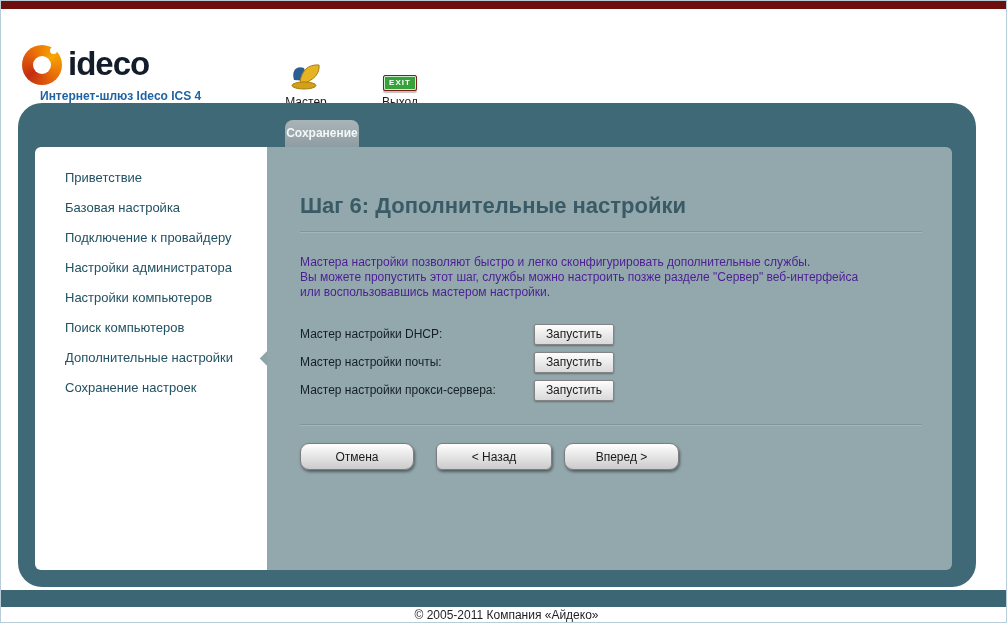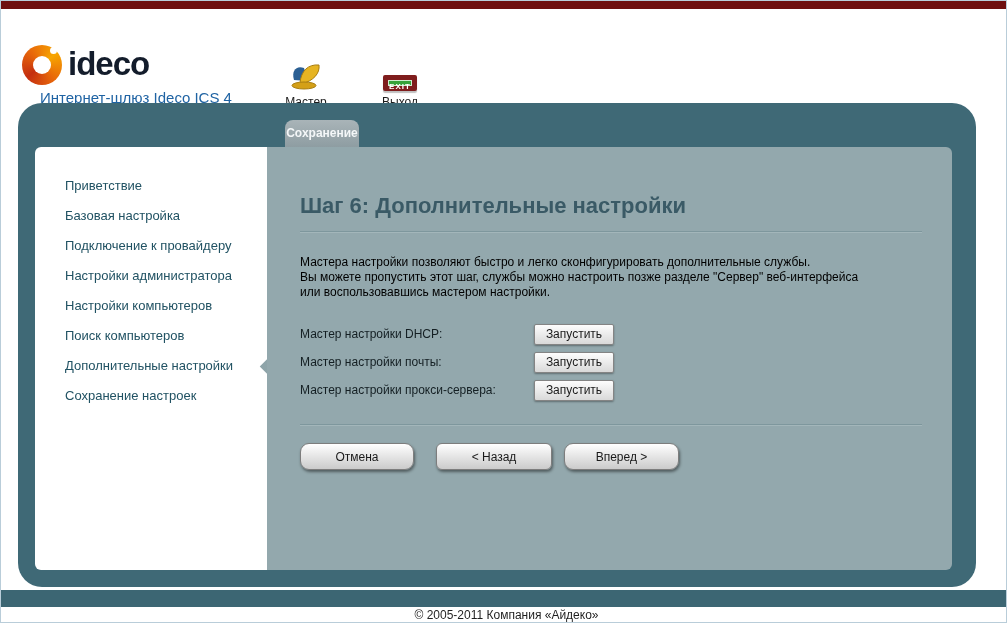--- a/index.html
+++ b/index.html
@@ -39,33 +39,33 @@
   .logo-mark::before {
     content: ""; position: absolute; left: 28px; top: 2px;
     width: 7px; height: 7px; border-radius: 50%; background: #fff;
   }
   .logo-text {
     position: absolute; left: 68px; top: 20px;
     font-size: 33px; font-weight: bold; color: #131c2b; letter-spacing: -1px;
   }
   .subtitle {
     position: absolute; left: 40px; top: 64px;
-    font-size: 15px; font-weight: normal; color: #1f63a3;
+    font-size: 12px; font-weight: bold; color: #1f63a3;
   }
   .toolbar-item {
     position: absolute; top: 24px; width: 76px;
     text-align: center; cursor: pointer;
   }
   .toolbar-item .icon-box { height: 42px; display: flex; align-items: flex-end; justify-content: center; }
   .toolbar-item .tlabel { font-size: 12px; color: #1a1a1a; margin-top: 4px; }
   #tb-master { left: 268px; }
   #tb-exit { left: 362px; }
   .exit-sign {
     width: 34px; height: 16px;
-    background: #36a23a; border: 5px solid #7f1d1d; border-radius: 2px;
+    background: #36a23a; border: 1px solid #7f1d1d; border-radius: 2px;
     color: #fff; font-size: 8px; font-weight: bold; text-align: center;
     line-height: 14px; letter-spacing: 1px;
     box-shadow: inset 0 0 0 1px #cfeccf, 0 2px 1px rgba(0,0,0,.25);
   }
   
   .container {
     position: absolute; left: 18px; top: 103px;
     width: 958px; height: 484px;
     background: #3f6976; border-radius: 24px;
   }
@@ -77,21 +77,21 @@
     color: #f4f7f8; font-size: 12px; font-weight: bold;
     text-align: center; line-height: 27px; cursor: pointer;
   }
   .inner {
     position: absolute; left: 17px; top: 44px;
     width: 917px; height: 423px;
     display: flex; border-radius: 6px; overflow: hidden;
   }
   .sidebar {
     width: 232px; background: #ffffff; position: relative;
-    padding-top: 24px; flex-shrink: 0;
+    padding-top: 16px; flex-shrink: 0;
   }
   .side-item {
     position: relative; height: 30px; line-height: 30px;
     padding-left: 30px; font-size: 13px; color: #215263;
     cursor: pointer; white-space: nowrap;
   }
   .side-item .marker {
     position: absolute; right: -6px; top: 10px;
     width: 11px; height: 11px; background: #8ea4a9;
     transform: rotate(45deg); display: none;
@@ -101,21 +101,21 @@
     flex: 1; background: #93a8ad; position: relative;
     padding: 0 30px 0 33px;
   }
   .page-title {
     margin-top: 46px; font-size: 22px; font-weight: bold; color: #3a5a66;
   }
   .divider {
     margin-top: 12px; height: 0;
     border-top: 1px solid #7e979d; border-bottom: 1px solid #a3b6ba;
   }
-  .desc { margin-top: 22px; font-size: 12px; color: #000000; line-height: 15px; }
+  .desc { margin-top: 22px; font-size: 12px; color: #4c1d95; line-height: 15px; }
   .wizard-rows { margin-top: 20px; }
   .wizard-row { display: flex; align-items: center; height: 28px; gap: 31px; }
   .wizard-row .wlabel { width: 203px; font-size: 12px; color: #141f23; }
   .small-btn {
     width: 80px; height: 21px; font-size: 12px; color: #1a1a1a;
     background: linear-gradient(#fdfdfd, #d9d9d9);
     border: 1px solid #848484; border-radius: 2px;
     box-shadow: 0 1px 2px rgba(0,0,0,.35);
     cursor: pointer; font-family: "Liberation Sans", sans-serif;
   }

